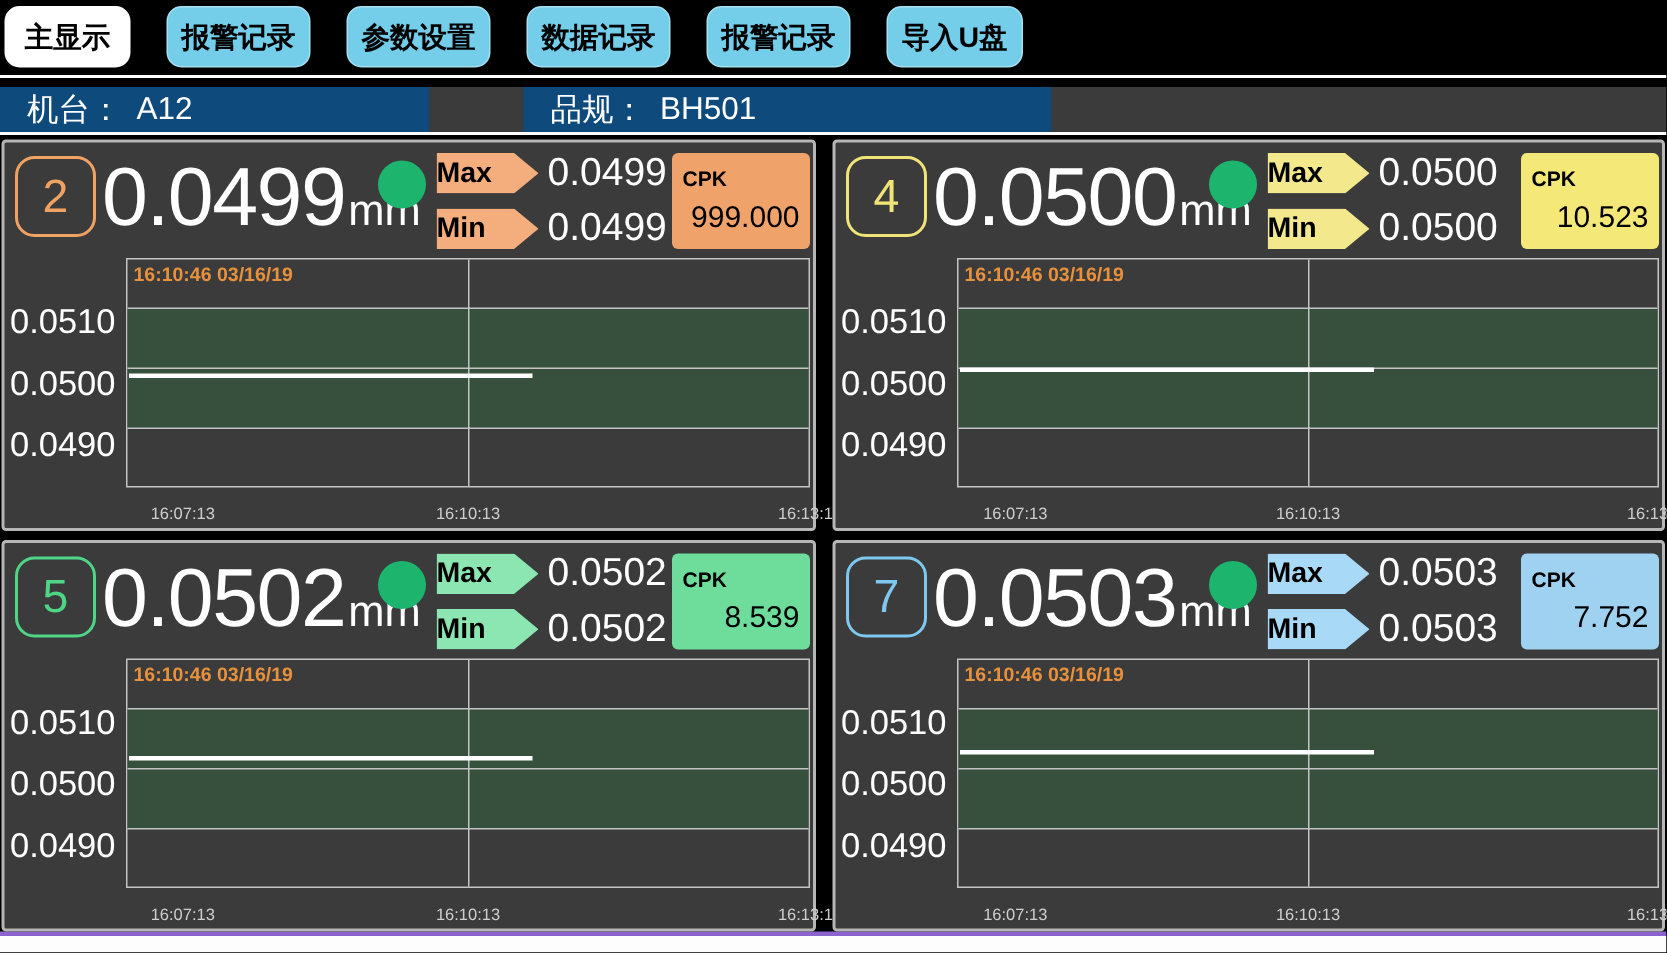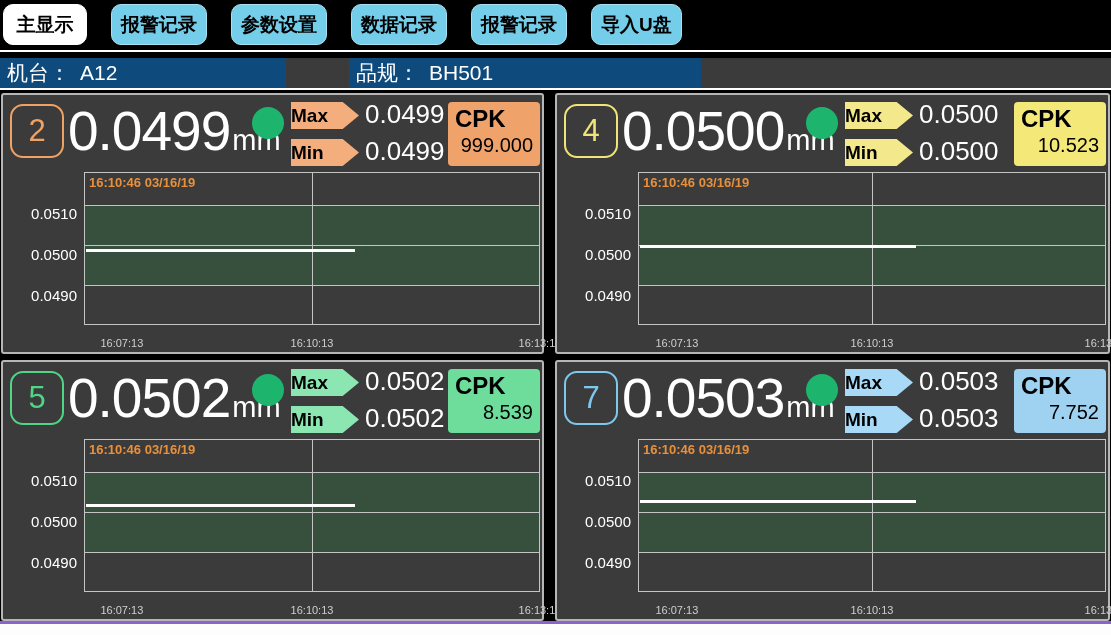--- a/index.html
+++ b/index.html
@@ -17,21 +17,21 @@
     color:#000; font-size:19px; font-weight:700;
     display:flex; align-items:center; justify-content:center;
     cursor:pointer; white-space:nowrap;
   }
   .tab.active { background:var(--tab_active_bg); border-color:var(--tab_active_bg); }
   .sep { height:2px; background:#fff; }
   
   .infobar { margin-top:6px; height:30px; background:var(--panel_bg); position:relative; }
   .infoblock {
     position:absolute; top:0; height:100%; background:var(--navy);
-    color:#fff; font-size:21px; display:flex; align-items:center; padding-left:7px; box-sizing:border-box;
+    color:#fff; font-size:21px; display:flex; align-items:center; padding-left:18px; box-sizing:border-box;
   }
   .infoblock .lab { margin-right:10px; }
   #machineblock { left:0; width:286px; }
   #productblock { left:349px; width:352px; }
   
   .grid { margin:3px 1px 0 1px; display:grid; grid-template-columns:543px 1fr; gap:6px 11px; }
   .panel {
     height:261px; background:var(--panel_bg);
     border:2px solid #b6b6b6; border-radius:3px;
     position:relative; box-sizing:border-box;
@@ -51,24 +51,24 @@
     background:var(--tag); clip-path:polygon(0 0,76% 0,100% 50%,76% 100%,0 100%);
     color:#000; font-size:19px; font-weight:700; line-height:27px; padding-right:15px;
   }
   .maxtag { top:7px; }  .mintag { top:44px; }
   .tagval { position:absolute; left:362px; color:#fff; font-size:26px; line-height:30px; }
   .maxval { top:4px; }  .minval { top:41px; }
   .cpkbox {
     position:absolute; right:2px; top:7px; width:92px; height:64px; box-sizing:border-box;
     background:var(--cpk); border-radius:4px; color:#000; padding:4px 7px;
   }
-  .cpklabel { font-size:24px; font-weight:700; line-height:26px; }
+  .cpklabel { font-size:14px; font-weight:700; line-height:26px; }
   .cpkvalue { font-size:20px; line-height:27px; text-align:right; }
   
-  .ylab { position:absolute; left:0; width:74px; text-align:right; color:#fff; font-size:15px; line-height:20px; }
+  .ylab { position:absolute; left:0; width:74px; text-align:right; color:#fff; font-size:23px; line-height:20px; }
   .y1 { top:109px; } .y2 { top:150px; } .y3 { top:191px; }
   .plot {
     position:absolute; left:81px; right:2px; top:77px; height:153px;
     border:1px solid #c4c4c4; background:var(--panel_bg); box-sizing:border-box;
   }
   .band  { position:absolute; left:0; right:0; top:21.3%; height:53.2%; background:var(--band_green); }
   .hgrid { position:absolute; left:0; right:0; height:1px; background:#c4c4c4; }
   .h1 { top:21.3%; } .h2 { top:47.9%; } .h3 { top:74.5%; }
   .vgrid { position:absolute; top:0; bottom:0; left:50%; width:1px; background:#c4c4c4; }
   .dataline { position:absolute; left:1px; height:3px; background:#fff; }

